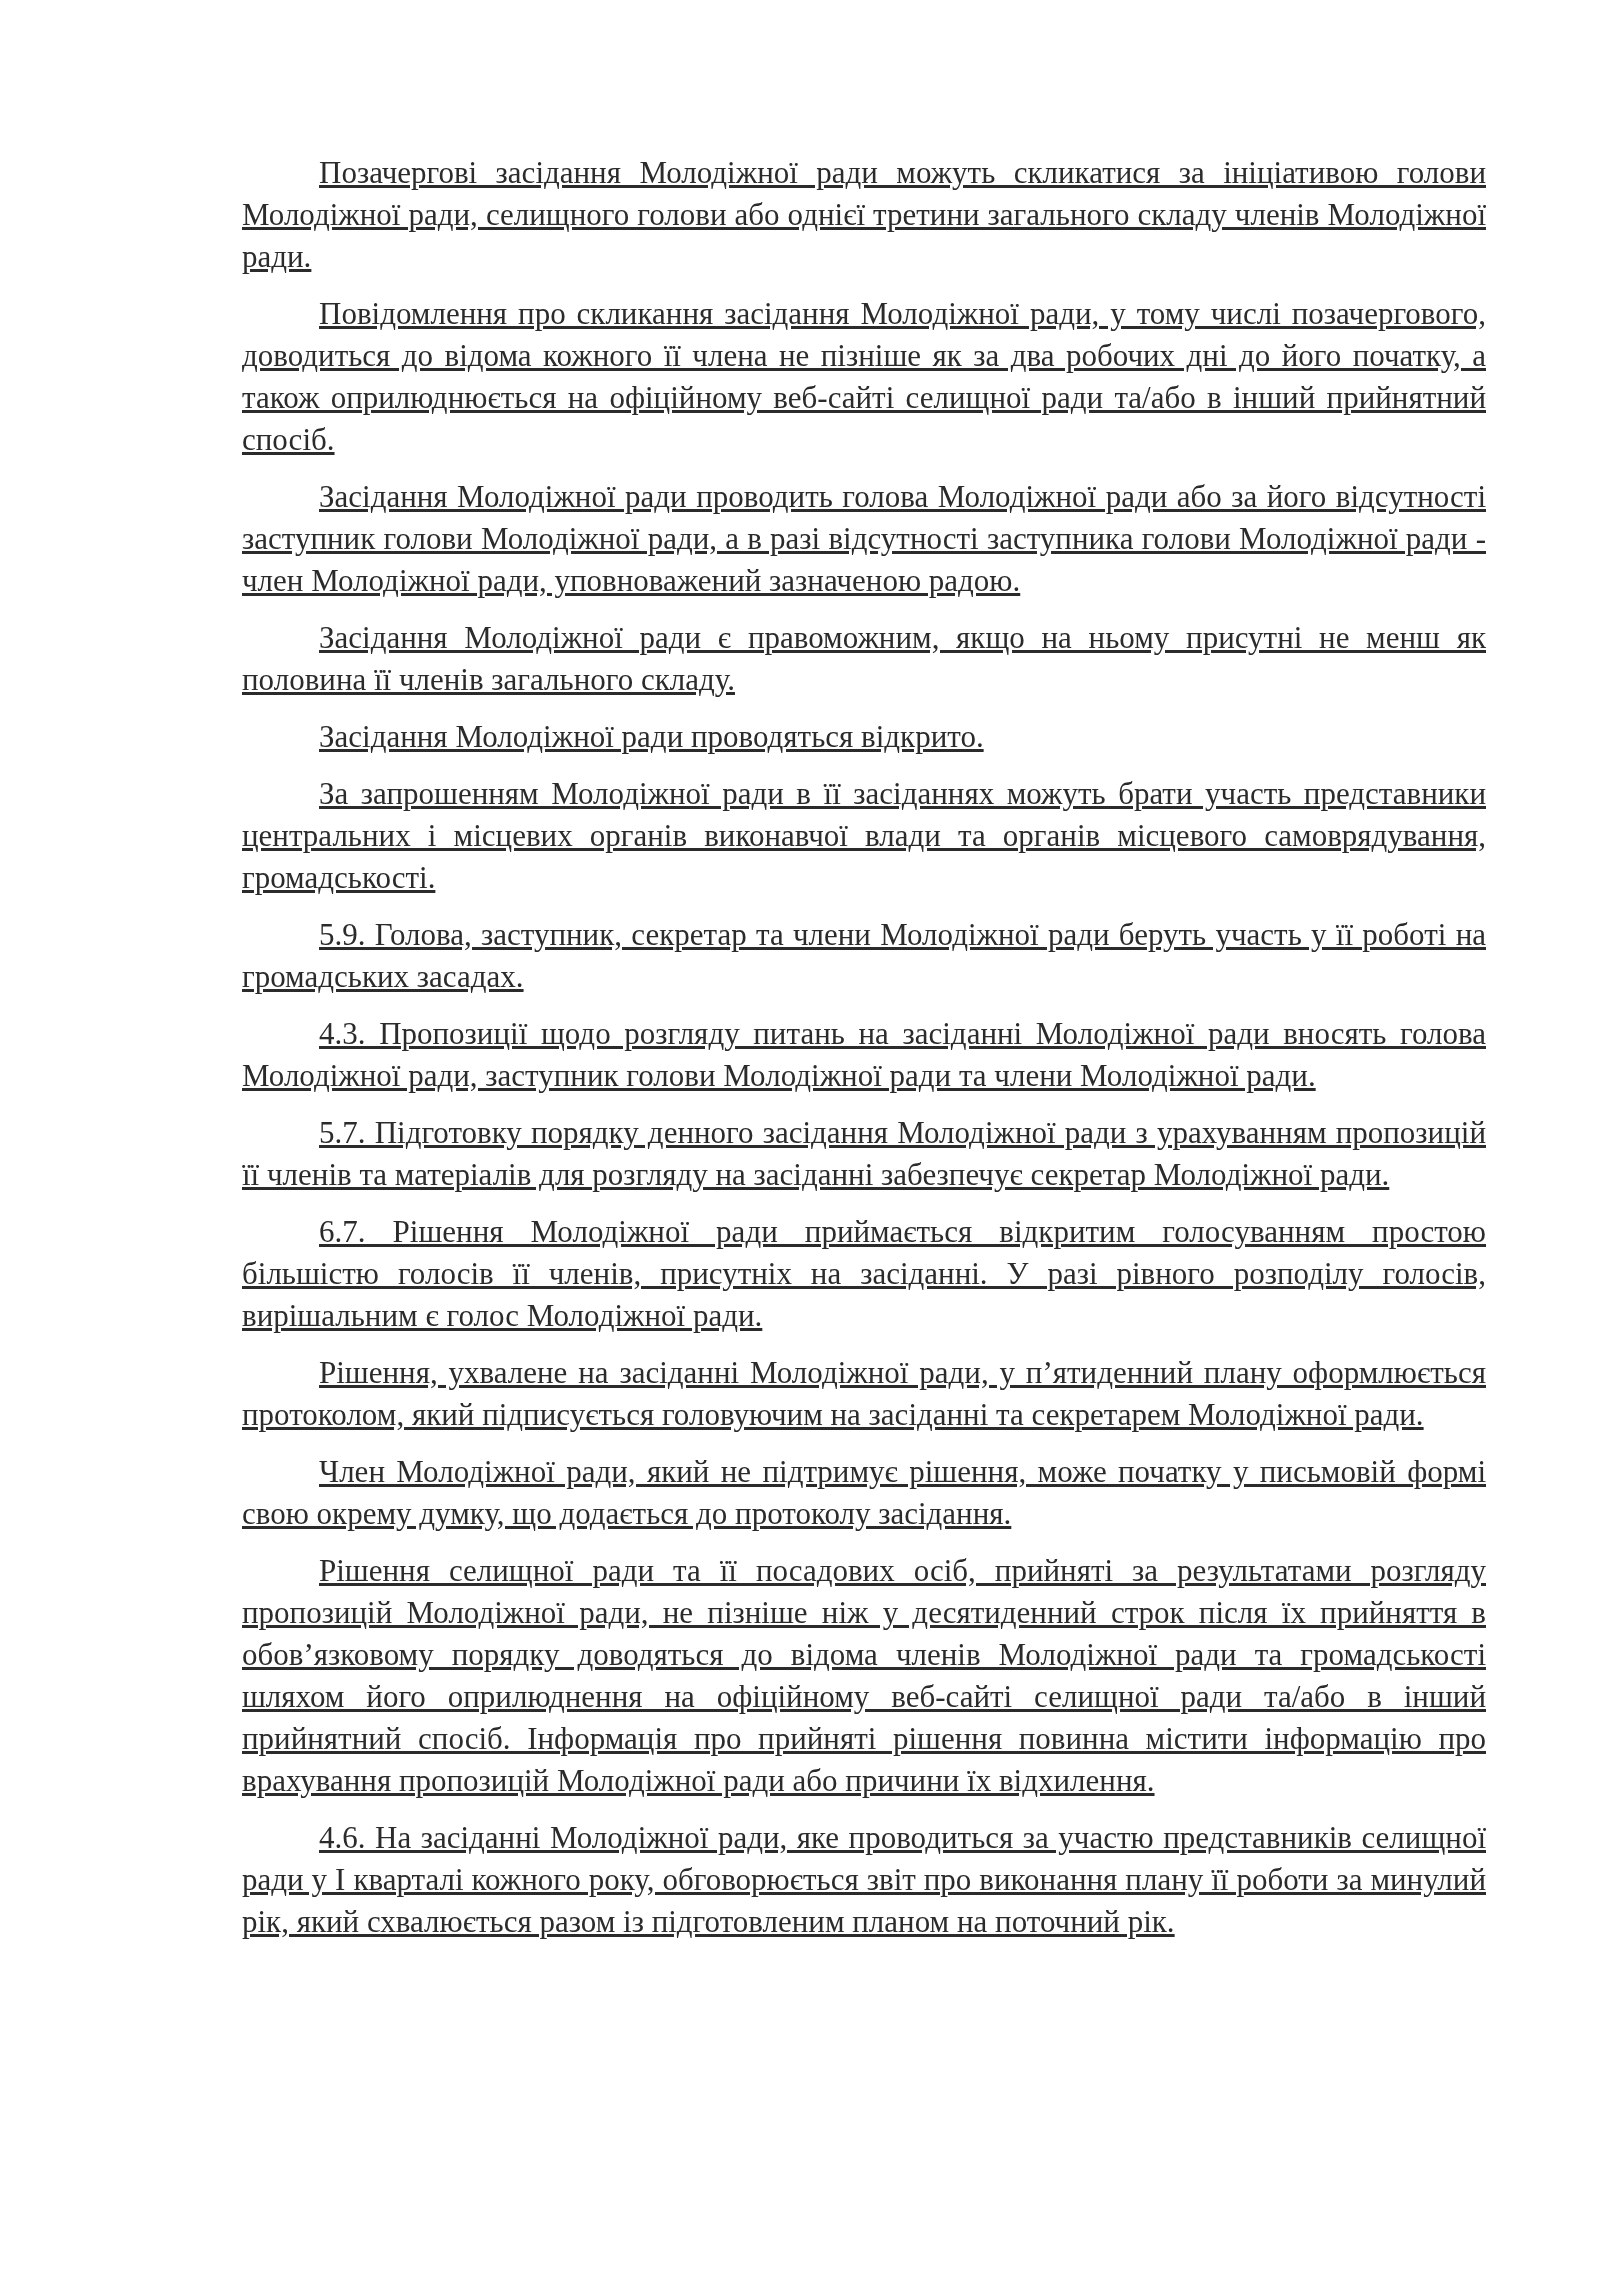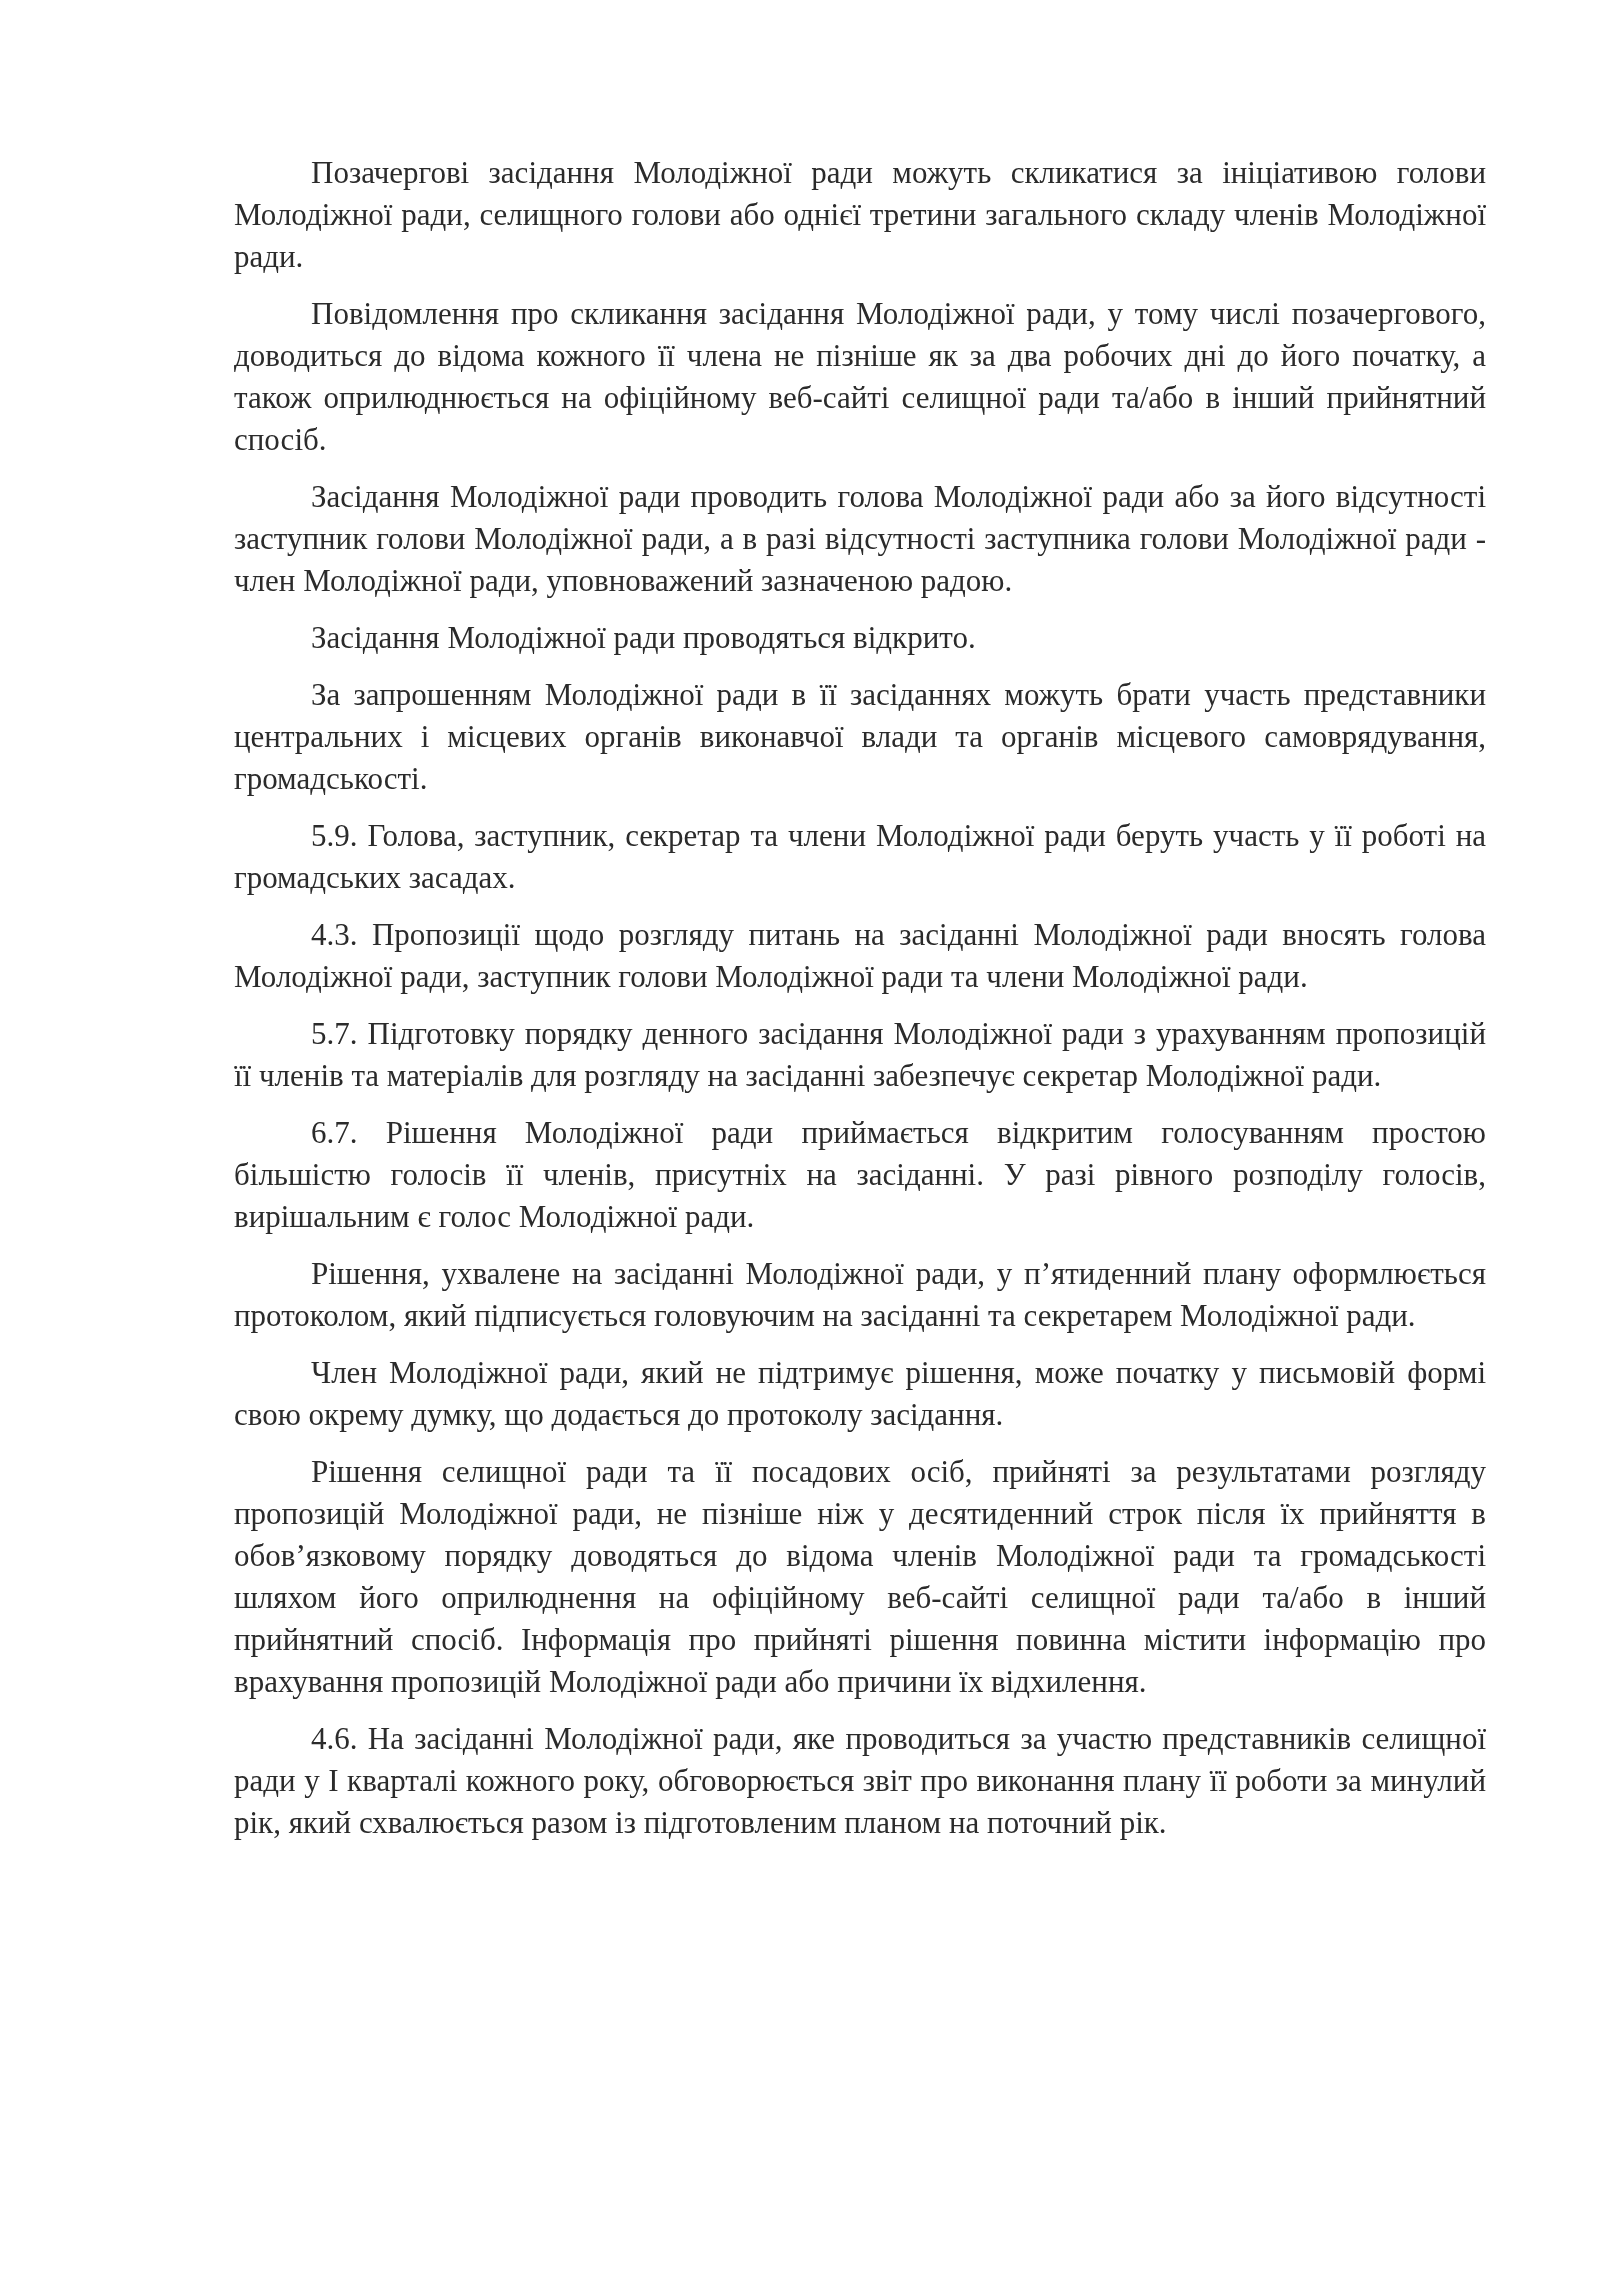--- a/index.html
+++ b/index.html
@@ -18,32 +18,34 @@
       left: 234px;
       top: 152px;
       width: 1252px;
       font-family: "Liberation Serif", "DejaVu Serif", serif;
       font-size: 31px;
       line-height: 42px;
       color: #2b2b2b;
       text-align: justify;
     }
     .para {
-      margin: 0 0 15px 0;
+      margin: 0 0 15px 8px;
       text-indent: 77px;
       hyphens: none;
+      text-decoration: underline;
     }
   </style>
 </head>
 <body>
 
 <div class="page">
   <p class="para">Позачергові засідання Молодіжної ради можуть скликатися за ініціативою голови Молодіжної ради, селищного голови або однієї третини загального складу членів Молодіжної ради.</p>
   <p class="para">Повідомлення про скликання засідання Молодіжної ради, у тому числі позачергового, доводиться до відома кожного її члена не пізніше як за два робочих дні до його початку, а також оприлюднюється на офіційному веб-сайті селищної ради та/або в інший прийнятний спосіб.</p>
   <p class="para">Засідання Молодіжної ради проводить голова Молодіжної ради або за його відсутності заступник голови Молодіжної ради, а в разі відсутності заступника голови Молодіжної ради - член Молодіжної ради, уповноважений зазначеною радою.</p>
+  <p class="para">Засідання Молодіжної ради є правоможним, якщо на ньому присутні не менш як половина її членів загального складу.</p>
   <p class="para">Засідання Молодіжної ради проводяться відкрито.</p>
   <p class="para">За запрошенням Молодіжної ради в її засіданнях можуть брати участь представники центральних і місцевих органів виконавчої влади та органів місцевого самоврядування, громадськості.</p>
   <p class="para">5.9. Голова, заступник, секретар та члени Молодіжної ради беруть участь у її роботі на громадських засадах.</p>
   <p class="para">4.3. Пропозиції щодо розгляду питань на засіданні Молодіжної ради вносять голова Молодіжної ради, заступник голови Молодіжної ради та члени Молодіжної ради.</p>
   <p class="para">5.7. Підготовку порядку денного засідання Молодіжної ради з урахуванням пропозицій її членів та матеріалів для розгляду на засіданні забезпечує секретар Молодіжної ради.</p>
   <p class="para">6.7. Рішення Молодіжної ради приймається відкритим голосуванням простою більшістю голосів її членів, присутніх на засіданні. У разі рівного розподілу голосів, вирішальним є голос Молодіжної ради.</p>
   <p class="para">Рішення, ухвалене на засіданні Молодіжної ради, у п’ятиденний плану оформлюється протоколом, який підписується головуючим на засіданні та секретарем Молодіжної ради.</p>
   <p class="para">Член Молодіжної ради, який не підтримує рішення, може початку у письмовій формі свою окрему думку, що додається до протоколу засідання.</p>
   <p class="para">Рішення селищної ради та її посадових осіб, прийняті за результатами розгляду пропозицій Молодіжної ради, не пізніше ніж у десятиденний строк після їх прийняття в обов’язковому порядку доводяться до відома членів Молодіжної ради та громадськості шляхом його оприлюднення на офіційному веб-сайті селищної ради та/або в інший прийнятний спосіб. Інформація про прийняті рішення повинна містити інформацію про врахування пропозицій Молодіжної ради або причини їх відхилення.</p>
   <p class="para">4.6. На засіданні Молодіжної ради, яке проводиться за участю представників селищної  ради у І кварталі кожного року, обговорюється звіт про виконання плану її роботи за минулий рік, який схвалюється разом із підготовленим планом на поточний рік.</p>

